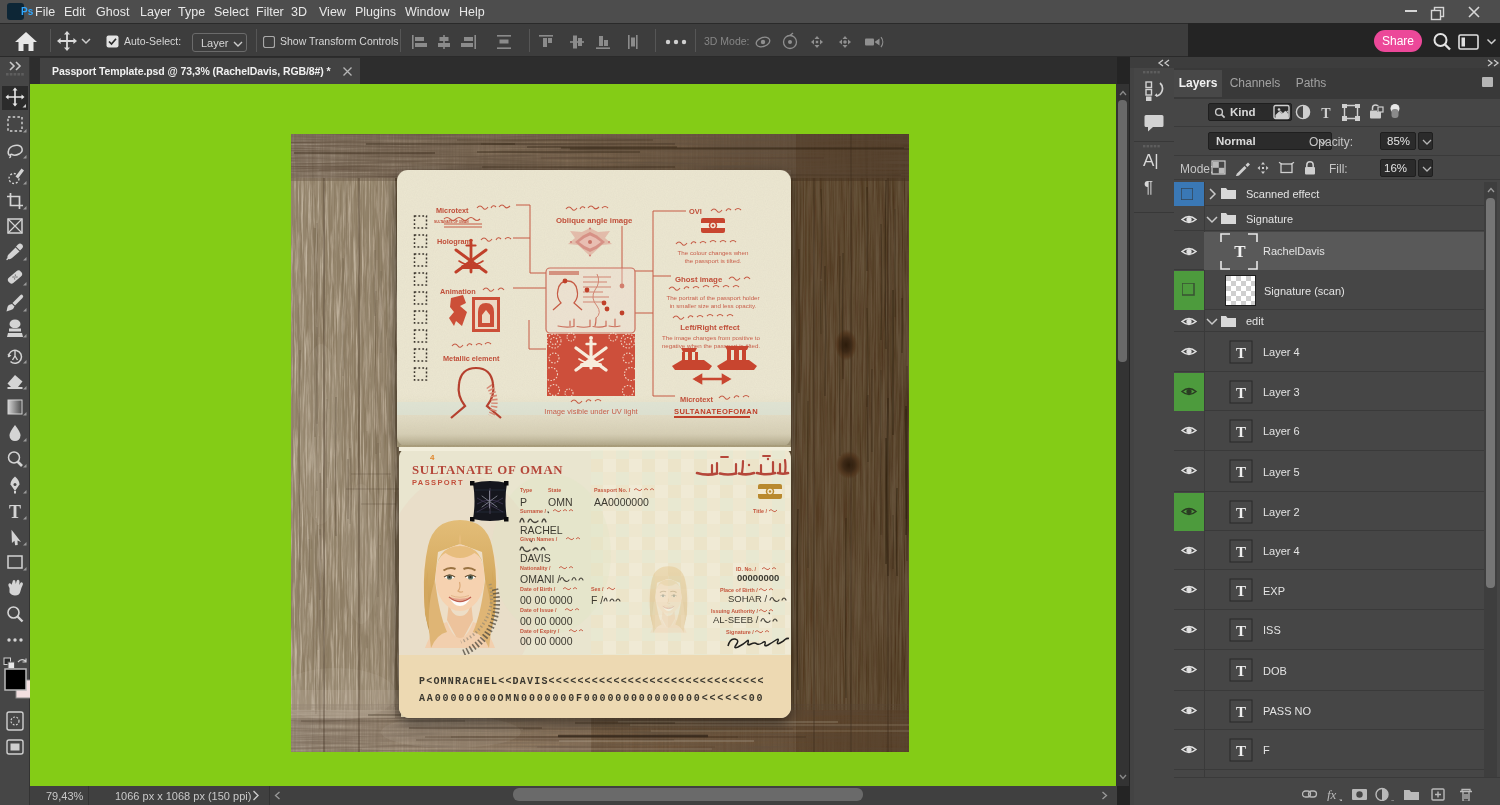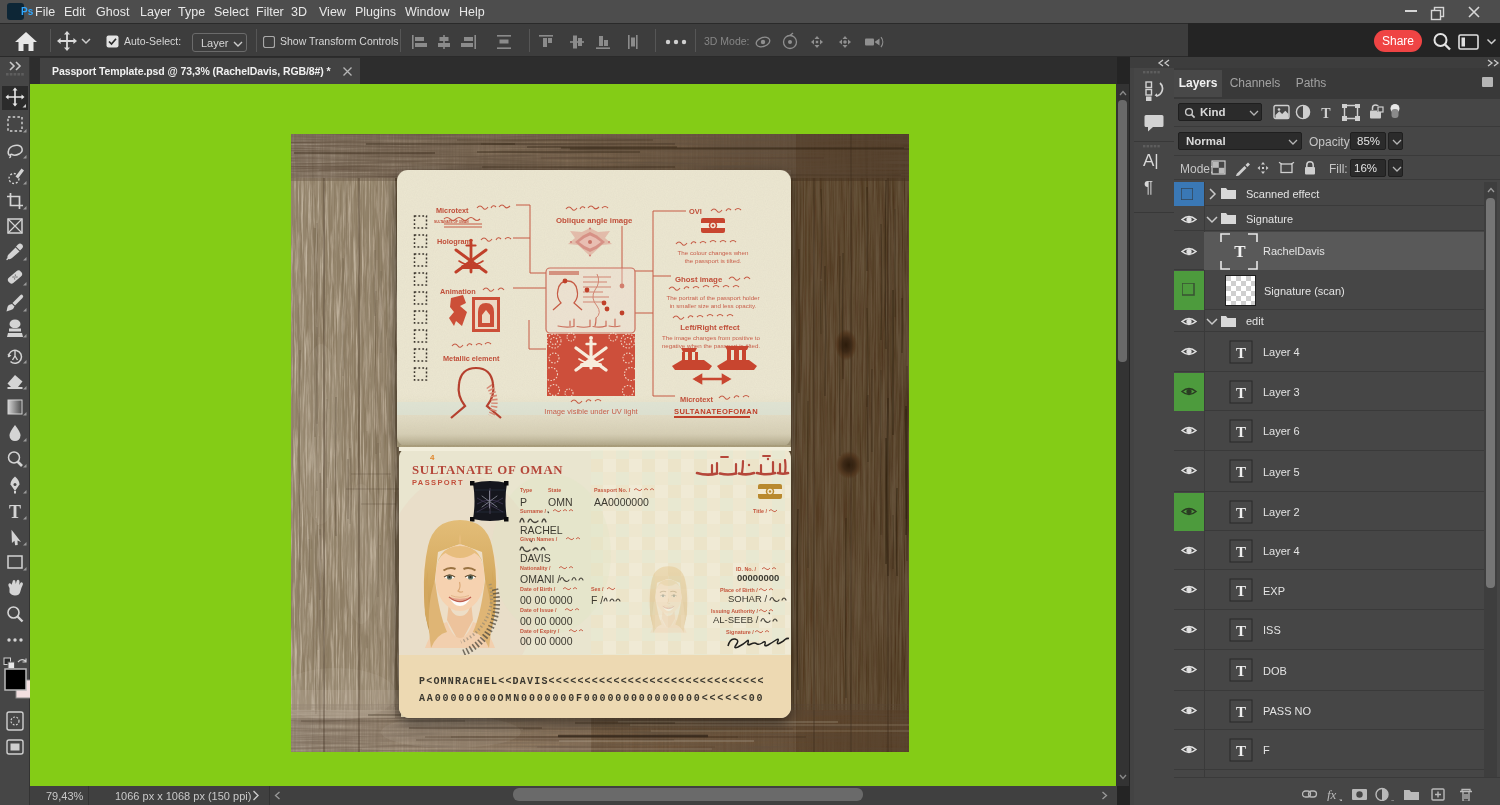--- a/index.html
+++ b/index.html
@@ -12,21 +12,21 @@
 #menubar .mi { position:absolute; top:4.5px; font-size:12.5px; color:#e8e8e8; }
 #pslogo { position:absolute; left:7px; top:3px; width:17px; height:17px; background:#0d2636;
   border-radius:3px; color:#31a8ff; font-size:10px; font-weight:bold; text-align:center; line-height:17px;padding-left:14px; }
 .wbtn { position:absolute; top:0; color:#d6d6d6; }
 
 
 #optbar { position:absolute; left:0; top:23px; width:1188px; height:34px; background:#3d3d3d;
   border-top:1px solid #2a2a2a; border-bottom:1px solid #2a2a2a; }
 .osep { position:absolute; top:5px; width:1px; height:23px; background:#565656; }
 .olbl { position:absolute; font-size:10.5px; color:#d6d6d6; top:11px; }
-#share { position:absolute; left:1374px; top:6px; width:48px; height:22px; background:#ef4444;
+#share { position:absolute; left:1374px; top:6px; width:48px; height:22px; background:#ec4899;
   border-radius:11px; color:#fff; font-size:12px; text-align:center; line-height:22px; }
 
 
 #toolbar { position:absolute; left:0; top:57px; width:30px; height:748px; background:#464646;
   border-right:1px solid #333; }
 #movesel { position:absolute; left:2px; top:29px; width:26px; height:24px; background:#2b2b2b; }
 
 
 #tabbar { position:absolute; left:30px; top:57px; width:1087px; height:27px; background:#2d2d2d; }
 #doctab { position:absolute; left:10px; top:1px; width:320px; height:26px; background:#424242; }
@@ -40,21 +40,21 @@
 #status { position:absolute; left:30px; top:786px; width:1087px; height:19px; background:#404040; font-size:11px; color:#c9c9c9; }
 
 
 #dock { position:absolute; left:1130px; top:57px; width:370px; height:748px; background:#434343; }
 #dockhead { position:absolute; left:0; top:0; width:370px; height:11px; background:#3d3d3d; }
 #iconstrip { position:absolute; left:4px; top:11px; width:40px; height:737px; background:#464646; }
 #mainpanel { position:absolute; left:44px; top:11px; width:326px; height:737px; background:#464646; }
 .ptab { position:absolute; top:2px; height:27px; font-size:12px; line-height:27px; text-align:center; }
 .drow { position:absolute; left:0; width:326px; }
 .inbox { position:absolute; background:#2b2b2b; border:1px solid #1f1f1f; border-radius:2px;
-  color:#e3e3e3; font-size:12px; }
+  color:#e3e3e3; font-size:12px;margin-left:30px; }
 .lrow { position:absolute; left:0; width:310px; border-bottom:1px solid #3a3a3a; }
 .lname { position:absolute; left:89px; font-size:11px; color:#e3e3e3; }
 .lname2 { position:absolute; left:89px; font-size:11px; color:#e3e3e3; }
 </style>
 </head>
 <body>
 
 <svg width="0" height="0" style="position:absolute">
   <defs>
     <g id="eye">

